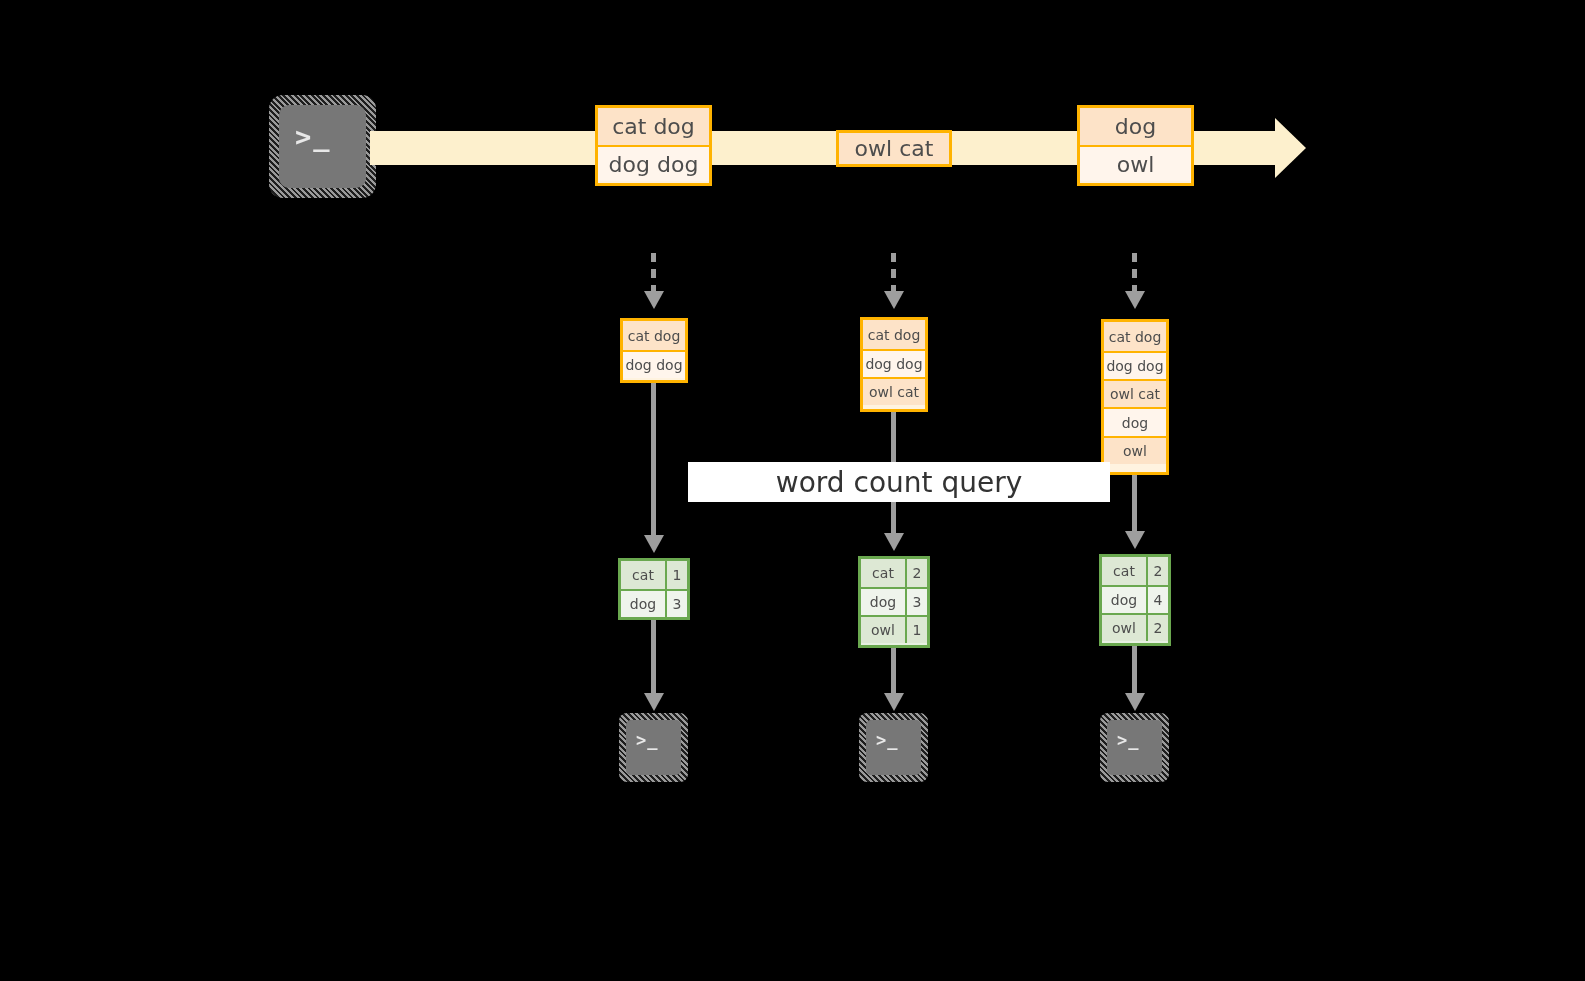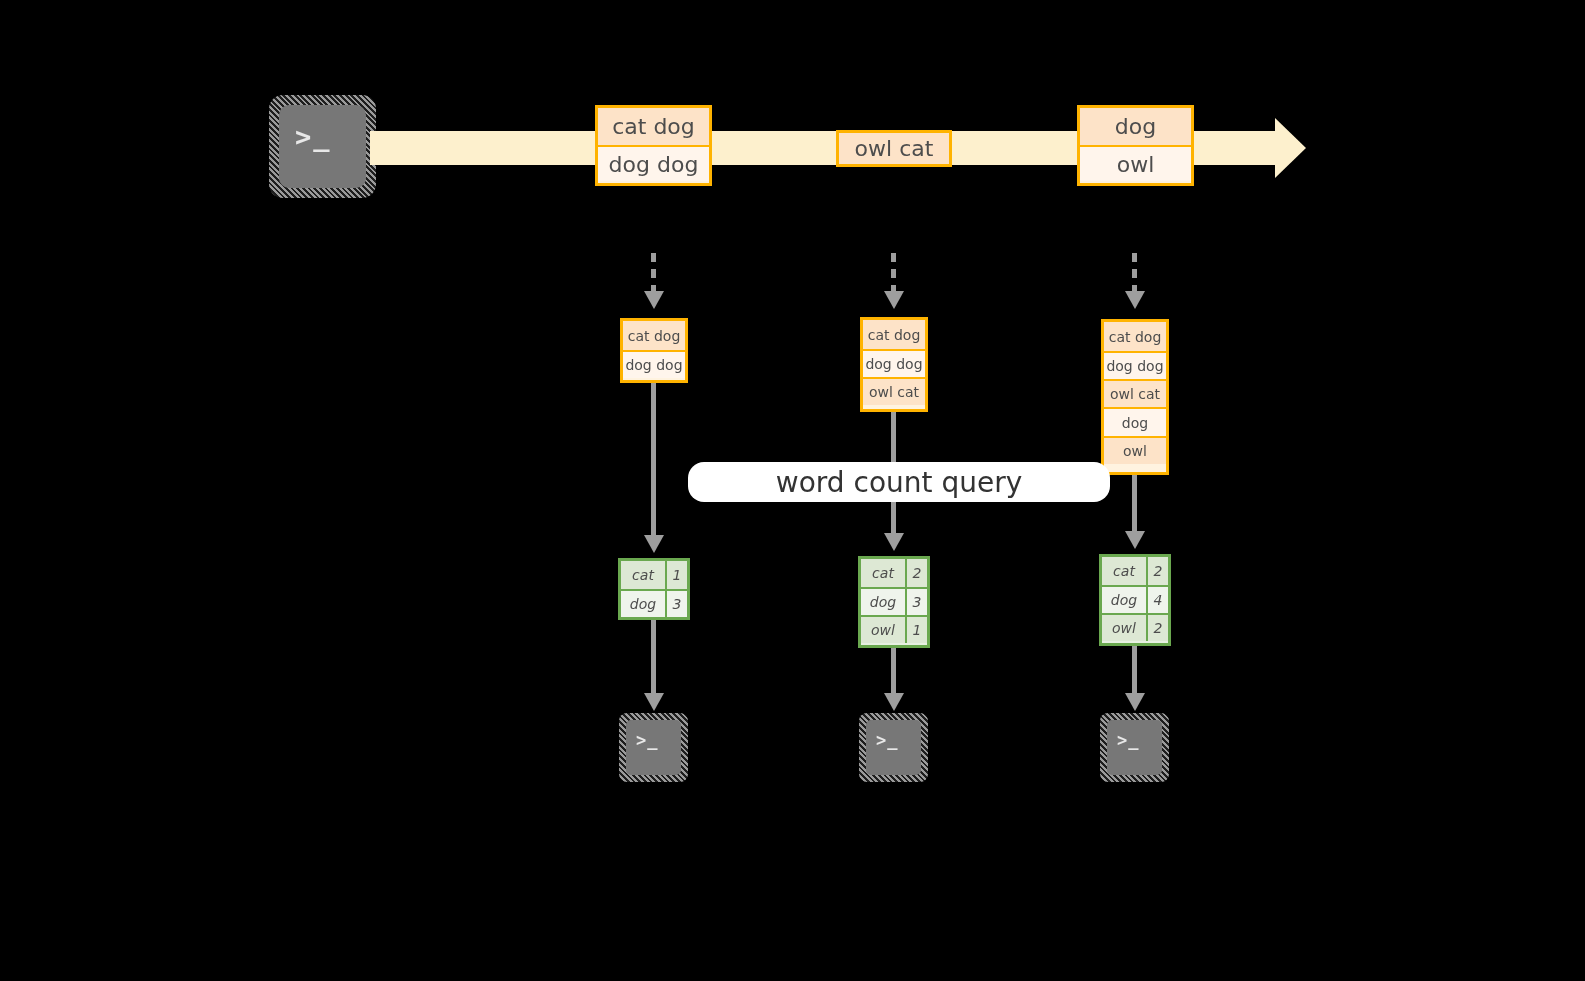--- a/index.html
+++ b/index.html
@@ -79,21 +79,20 @@
   
   .res-box {
     position: absolute;
     box-sizing: border-box;
     border: 3px solid #6aa84f;
     background: #e8f1e2;
   }
   .res-row {
     display: flex;
     box-sizing: border-box;
-    font-style: italic;
   }
   .res-row + .res-row {
     border-top: 2px solid #6aa84f;
   }
   .res-cell {
     box-sizing: border-box;
     display: flex;
     align-items: center;
     justify-content: center;
     color: #4d4d4d;
@@ -289,17 +288,17 @@
   <div class="conn-head" style="left:1125px; top:693px;
               border-left:10px solid transparent;
               border-right:10px solid transparent;
               border-top:18px solid #9e9e9e;"></div>
 
   <div class="terminal" style="left:1100px; top:713px; width:69px; height:69px; border-radius:8px;">
     <div class="body" style="left:7px; top:7px; right:7px; bottom:7px; border-radius:5px;"></div>
     <div class="glyph" style="left:17px; top:19px; font-size:17px; letter-spacing:1px;">&gt;_</div>
   </div>
 
-  <div class="query-band" style="left:688px; top:462px; width:422px; height:40px;border-radius:16px;">
+  <div class="query-band" style="left:688px; top:462px; width:422px; height:40px;">
     <span style="font-size:28px;">word count query</span>
   </div>
 
 </div>
 
 </body></html>

